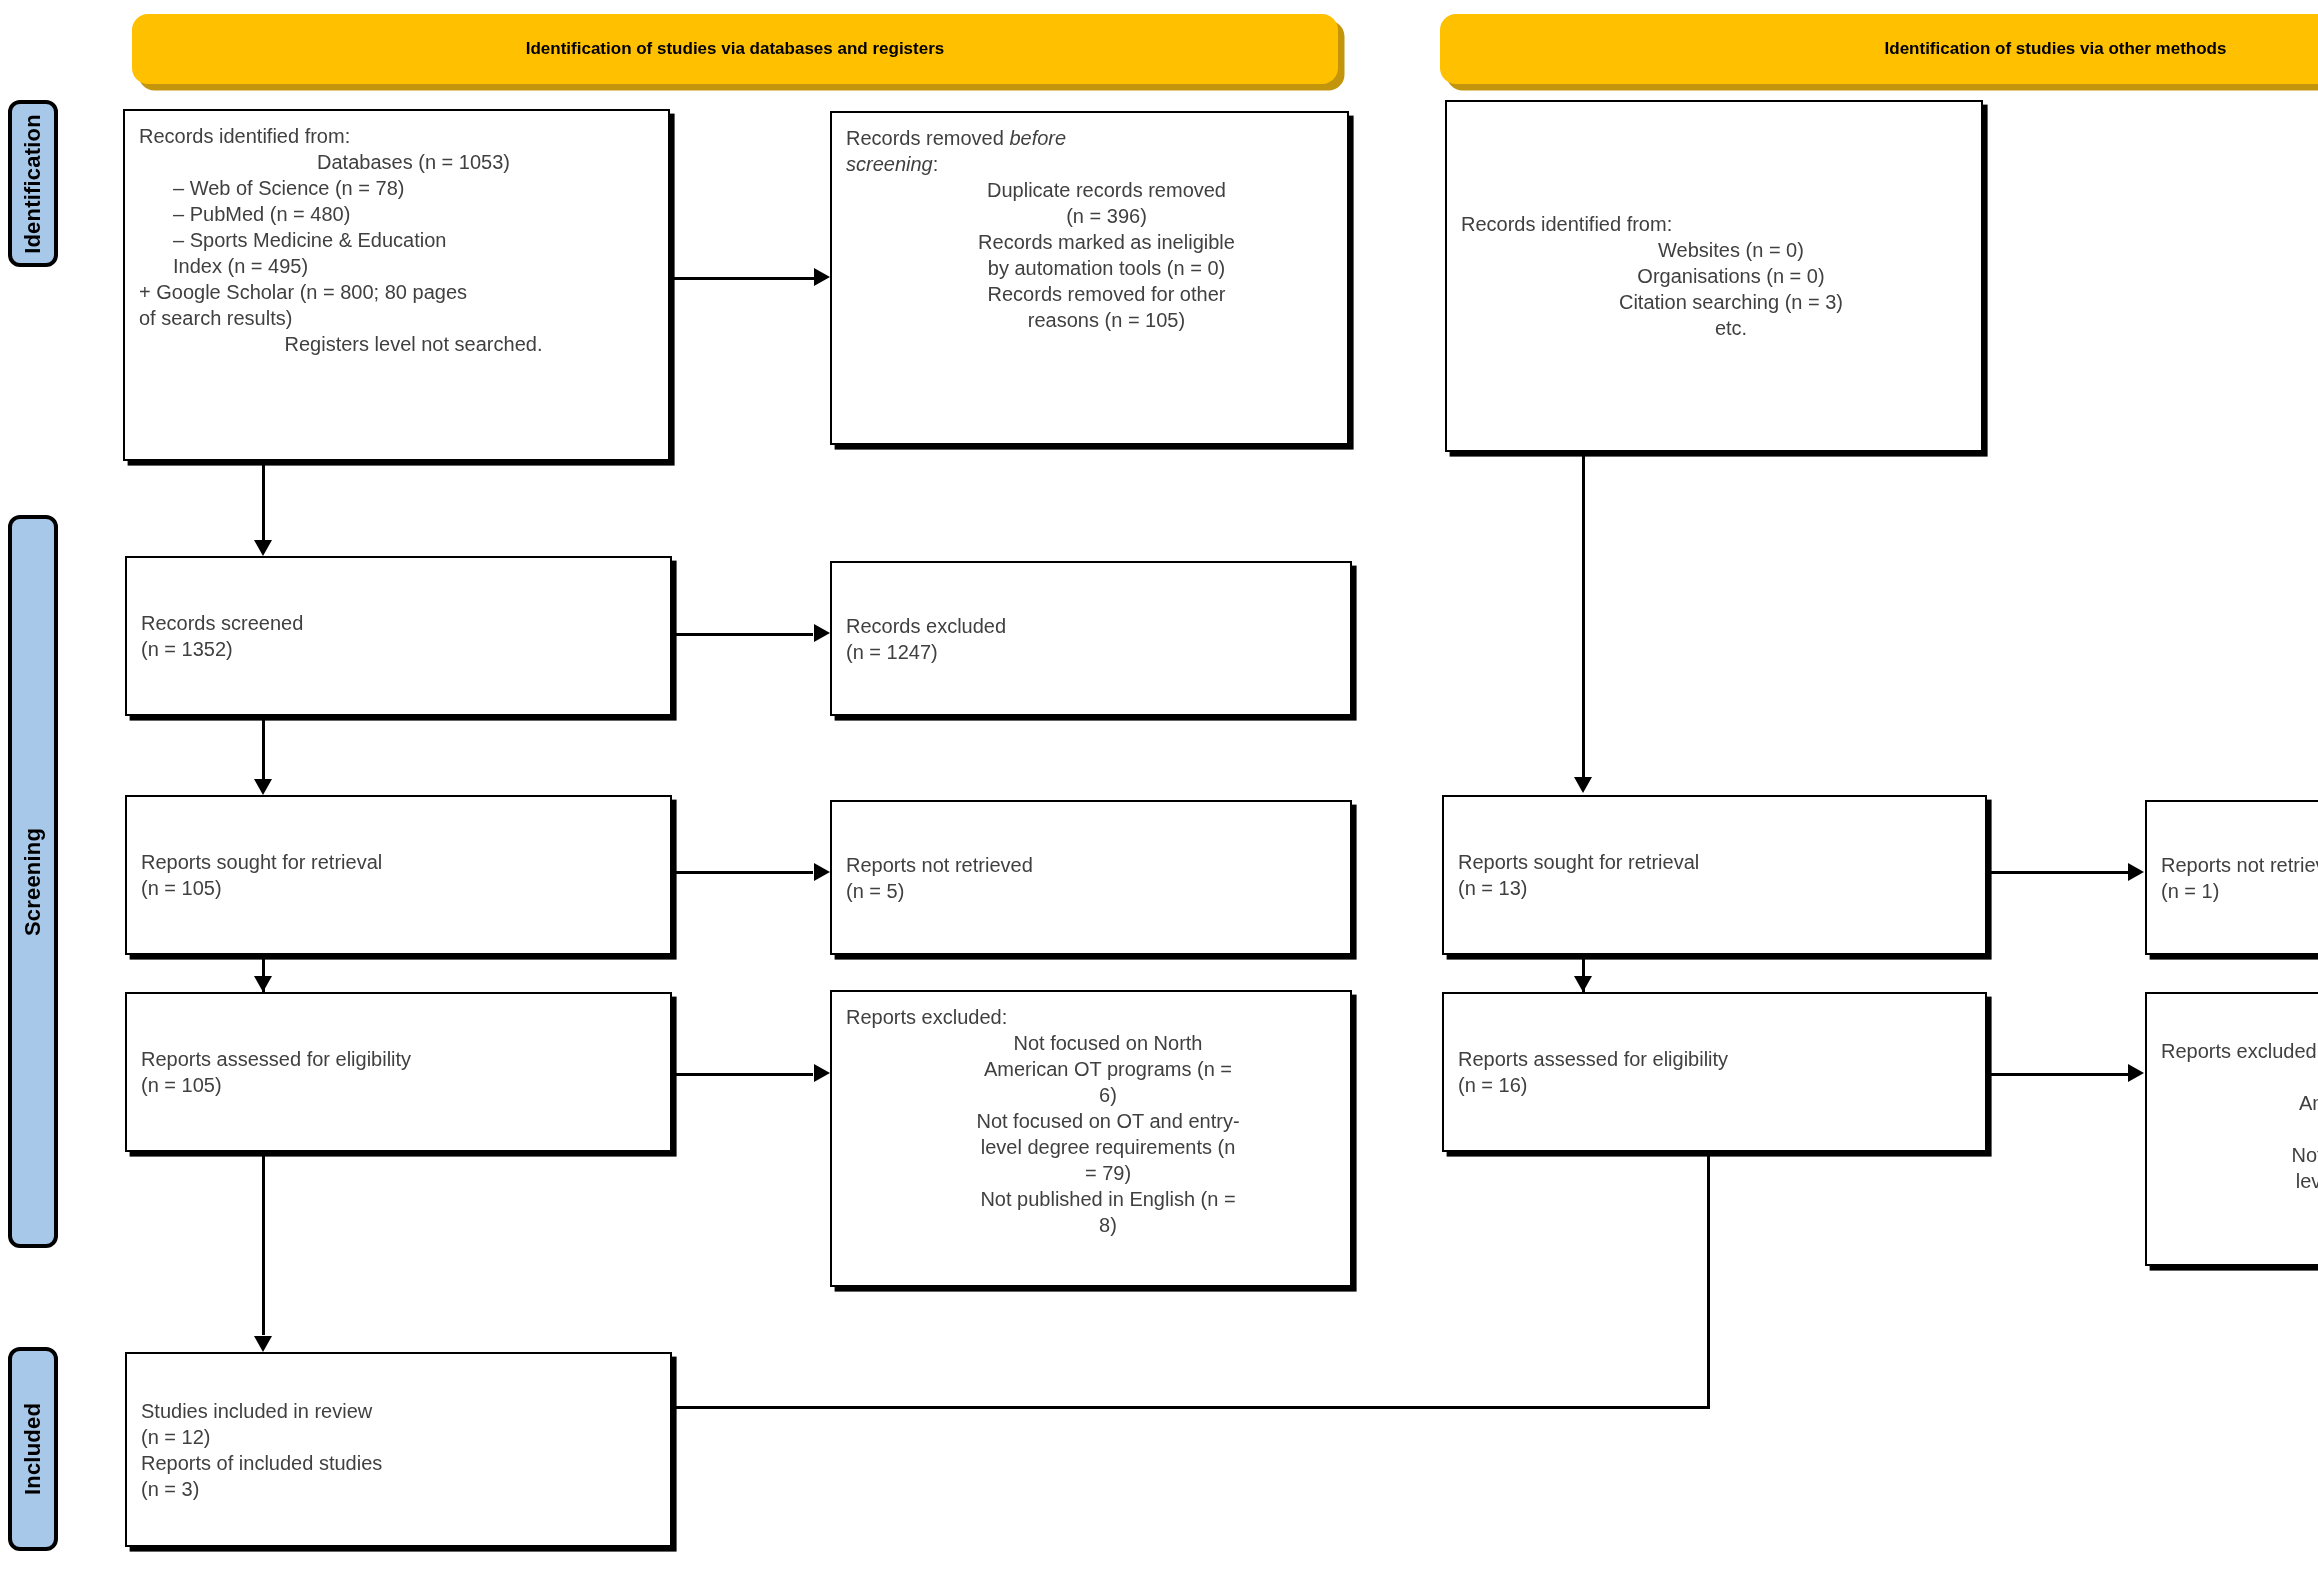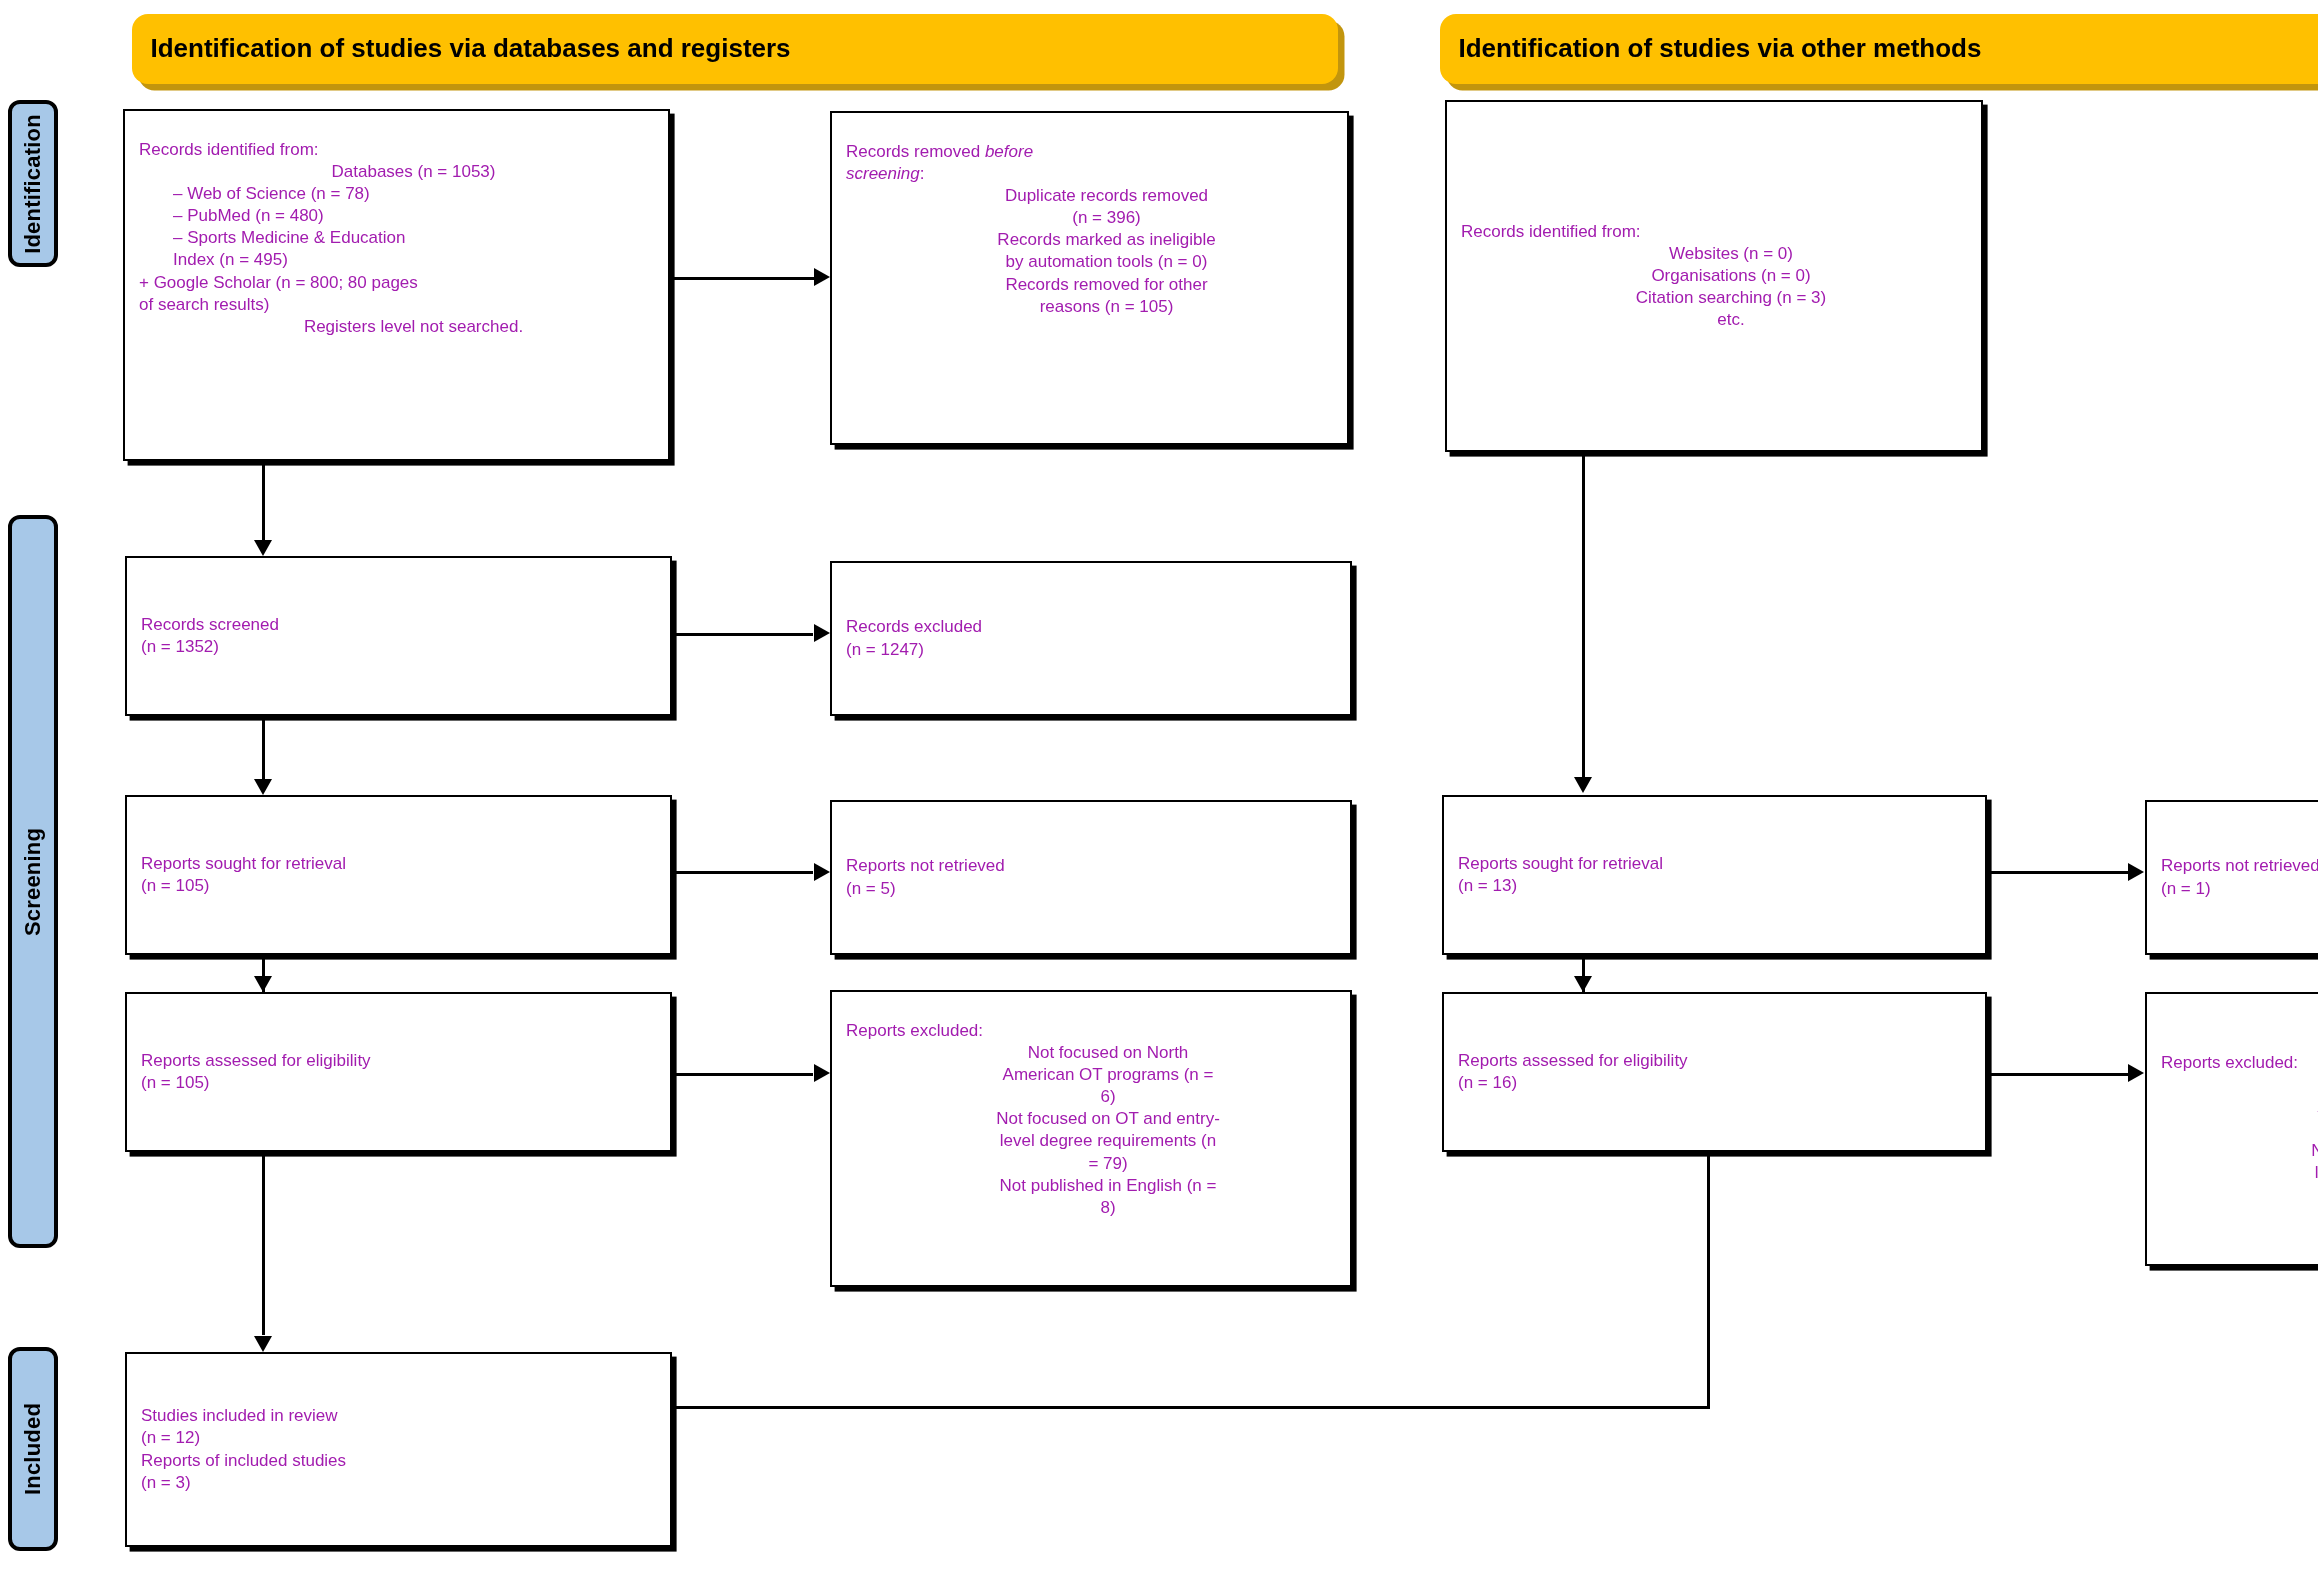--- a/index.html
+++ b/index.html
@@ -19,25 +19,25 @@
   }
 
   
   .banner {
     position: absolute;
     background: #FFC000;
     border-radius: 16px;
     box-shadow: 6.5px 6.5px 0 0 rgba(191,143,0,0.95);
     display: flex;
     align-items: center;
-    justify-content: flex-start;
+    justify-content: center;
     text-align: center;
     color: #000000;
     font-weight: bold;
-    font-size: 26px;
+    font-size: 17px;
     line-height: 1.2;
     padding: 0 18.5px;
     box-sizing: border-box;
   }
 
   
   .side-label {
     position: absolute;
     background: #A7C8E8;
     border: 4.6px solid #000000;
@@ -56,24 +56,24 @@
     letter-spacing: 0.2px;
   }
 
   
   .box {
     position: absolute;
     background: #ffffff;
     border: 2.8px solid #000000;
     box-sizing: border-box;
     box-shadow: 4.6px 4.6px 0 0 rgba(0,0,0,1);
-    padding: 28px 14px;
-    font-size: 17px;
+    padding: 12px 14px;
+    font-size: 20px;
     line-height: 1.30;
-    color: #a21caf;
+    color: #404040;
     overflow: hidden;
   }
   .box .ln { white-space: pre-wrap; }
   .box .ind1 { padding-left: 34px; text-align: center; }
   .box .ind2 { padding-left: 59px; text-indent: -25px; }
   .box .hang { padding-left: 34px; text-indent: 0; }
   .box i { font-style: italic; }
 
   .vmid { display: flex; flex-direction: column; justify-content: center; height: 100%; }
 

